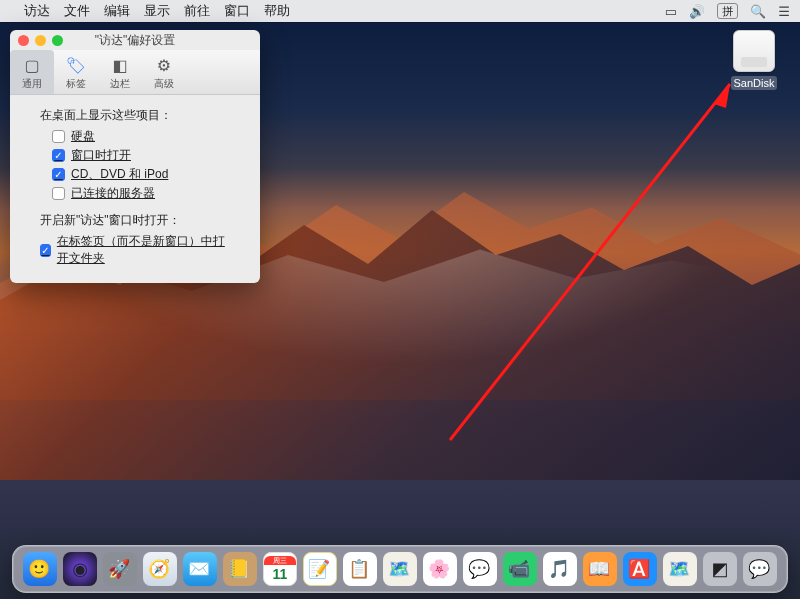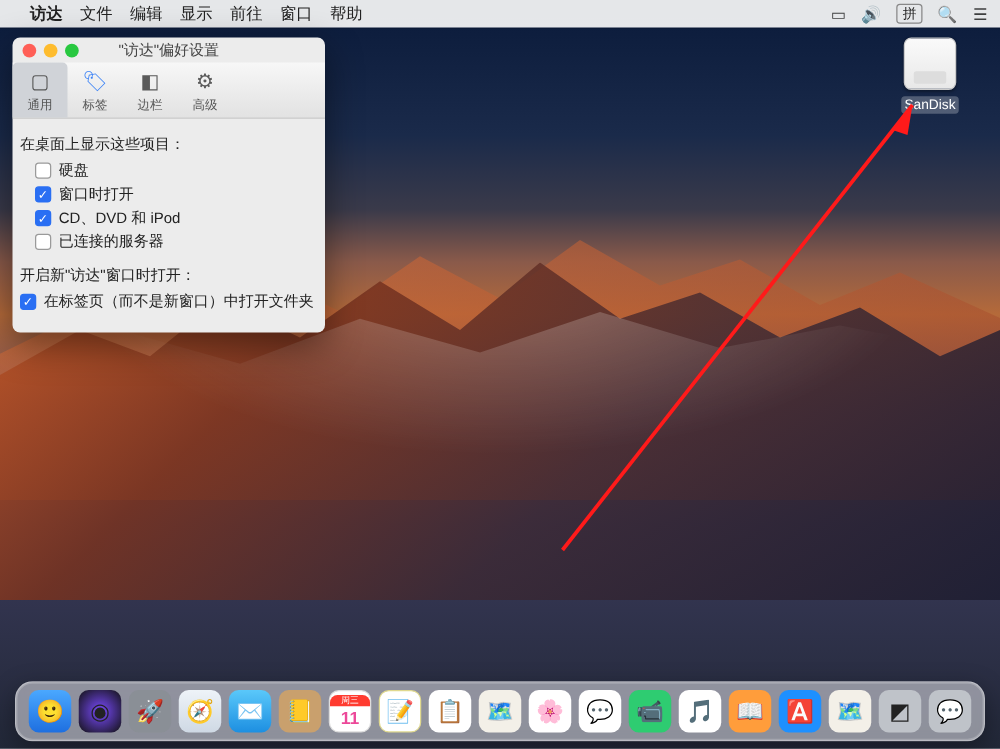--- a/index.html
+++ b/index.html
@@ -32,26 +32,26 @@
   .menubar {
     position:absolute; top:0; left:0; right:0; height:22px;
     background: rgba(248,248,248,.92);
     display:flex; align-items:center; padding:0 10px;
     box-shadow: 0 1px 0 rgba(0,0,0,.15);
     font-size:13px;
   }
   .menubar .left { display:flex; align-items:center; gap:14px;}
   .menubar .right { margin-left:auto; display:flex; align-items:center; gap:12px;}
   .apple { font-size:15px; }
-  .appname { font-weight:700;}
+  .appname { font-weight:400;}
   .mb-icon { font-size:13px; opacity:.85;}
   .ime-box { border:1px solid #888; border-radius:3px; padding:0 4px; font-size:11px; line-height:14px;}
 
   
-  .desktop-icon { position:absolute; top:30px; right:26px; width:60px; text-align:center;}
+  .desktop-icon { position:absolute; top:30px; right:16px; width:60px; text-align:center;}
   .drive-glyph {
     width:42px; height:42px; margin:0 auto 4px; border-radius:6px;
     background: linear-gradient(#fafafa,#e8e8e8);
     border:1px solid #ccc; box-shadow: 0 1px 2px rgba(0,0,0,.3);
     position:relative;
   }
   .drive-glyph::after{content:""; position:absolute; bottom:4px; left:7px; right:7px; height:10px; border-radius:2px; background:#ddd;}
   .drive-label { background: rgba(255,255,255,.25); color:#fff; font-size:11px; padding:1px 3px; border-radius:3px; display:inline-block;}
 
   
@@ -68,23 +68,23 @@
   }
   .titlebar { height:20px; display:flex; align-items:center; position:relative;}
   .traffic { display:flex; gap:6px; padding-left:8px;}
   .tl { width:11px; height:11px; border-radius:50%;}
   .tl.r{background:#ff5f57;} .tl.y{background:#febc2e;} .tl.g{background:#28c840;}
   .wintitle { position:absolute; left:0; right:0; text-align:center; font-size:12px; color:#444;}
   .toolbar { display:flex; border-bottom:1px solid #c8c8c8; background:linear-gradient(#f7f7f7,#e2e2e2);}
   .tb-item { flex:0 0 auto; width:44px; padding:4px 0 3px; text-align:center; font-size:10px; color:#555;}
   .tb-item.active { background:#d0d3d8; border-radius:4px 4px 0 0;}
   .tb-ico { width:22px; height:22px; margin:0 auto 1px; display:flex; align-items:center; justify-content:center; font-size:16px; color:#5a5a5a;}
-  .pane { padding:10px 6px 14px; font-size:12px; color:#222;}
+  .pane { padding:10px 30px 14px; font-size:12px; color:#222;}
   .section-label { margin:2px 0 4px; }
-  .chk-row { display:flex; align-items:center; gap:6px; margin:2px 0 2px 12px;}
+  .chk-row { display:flex; align-items:center; gap:6px; margin:2px 0 2px 12px;text-decoration:underline;}
   .chk { width:13px; height:13px; border:1px solid #9a9a9a; border-radius:3px; background:#fff; display:flex; align-items:center; justify-content:center; font-size:10px; color:#fff;}
   .chk.checked { background:#2a6ff3; border-color:#2a6ff3;}
   .dd { margin:4px 0 10px 12px; width:200px; height:21px; border:1px solid #b8b8b8; border-radius:4px; background:linear-gradient(#fff,#f1f1f1); display:flex; align-items:center; padding:0 6px; font-size:12px; position:relative;}
   .dd .dd-arrows{ position:absolute; right:0; top:0; bottom:0; width:18px; border-left:1px solid #c4c4c4; background:linear-gradient(#f6f6f6,#e4e4e4); border-radius:0 4px 4px 0; display:flex; flex-direction:column; align-items:center; justify-content:center; font-size:7px; line-height:7px; color:#555;}
   .dd-ico { width:14px; height:12px; background:#ddd; border:1px solid #bbb; border-radius:2px; margin-right:5px;}
 
   
   .dock-wrap { position:absolute; bottom:6px; left:0; right:0; display:flex; justify-content:center;}
   .dock {
     background: rgba(230,230,235,.55);
@@ -108,21 +108,21 @@
   .di-maps{background:#f3f0e8;} 
   .di-photos{background:#fff;} 
   .di-msg{background:#fff;} 
   .di-ft{background:#2ecc71;} 
   .di-itunes{background:#fff;} 
   .di-ibooks{background:#ff9d3b;} 
   .di-app{background:#1e90ff;} 
   .di-maps2{background:#f3f0e8;} 
   .di-generic{background:#bfc3c9;}
   .cal-top{background:#ff3b30;color:#fff;width:100%;text-align:center;border-radius:6px 6px 0 0;font-size:7px;line-height:9px;}
-  .cal-num{color:#ec4899;font-size:14px;font-weight:600;line-height:18px;}
+  .cal-num{color:#15803d;font-size:14px;font-weight:600;line-height:18px;}
 </style>
 </head>
 <body>
 
 <div class="mtn mtn2"></div>
 <div class="mtn mtn1"></div>
 <div class="snow"></div>
 
 <div class="menubar">
   <div class="left">

